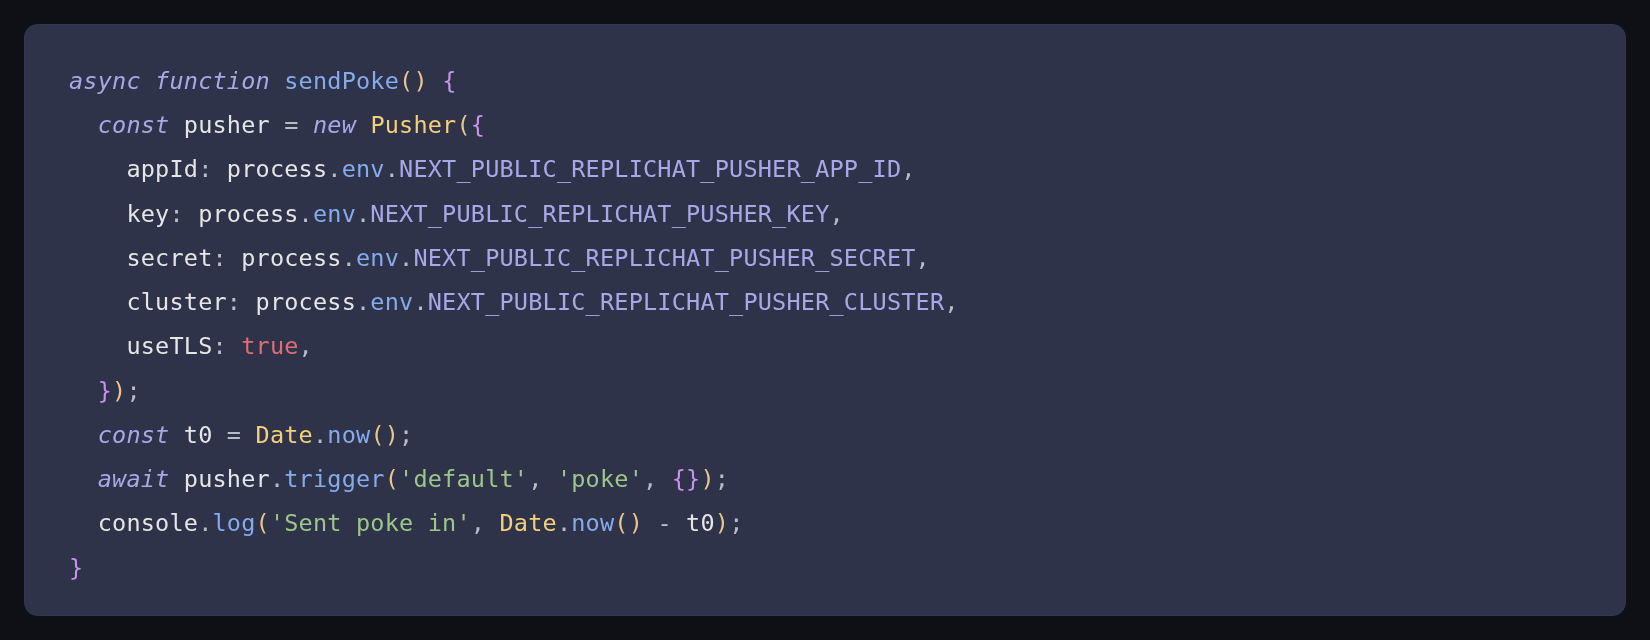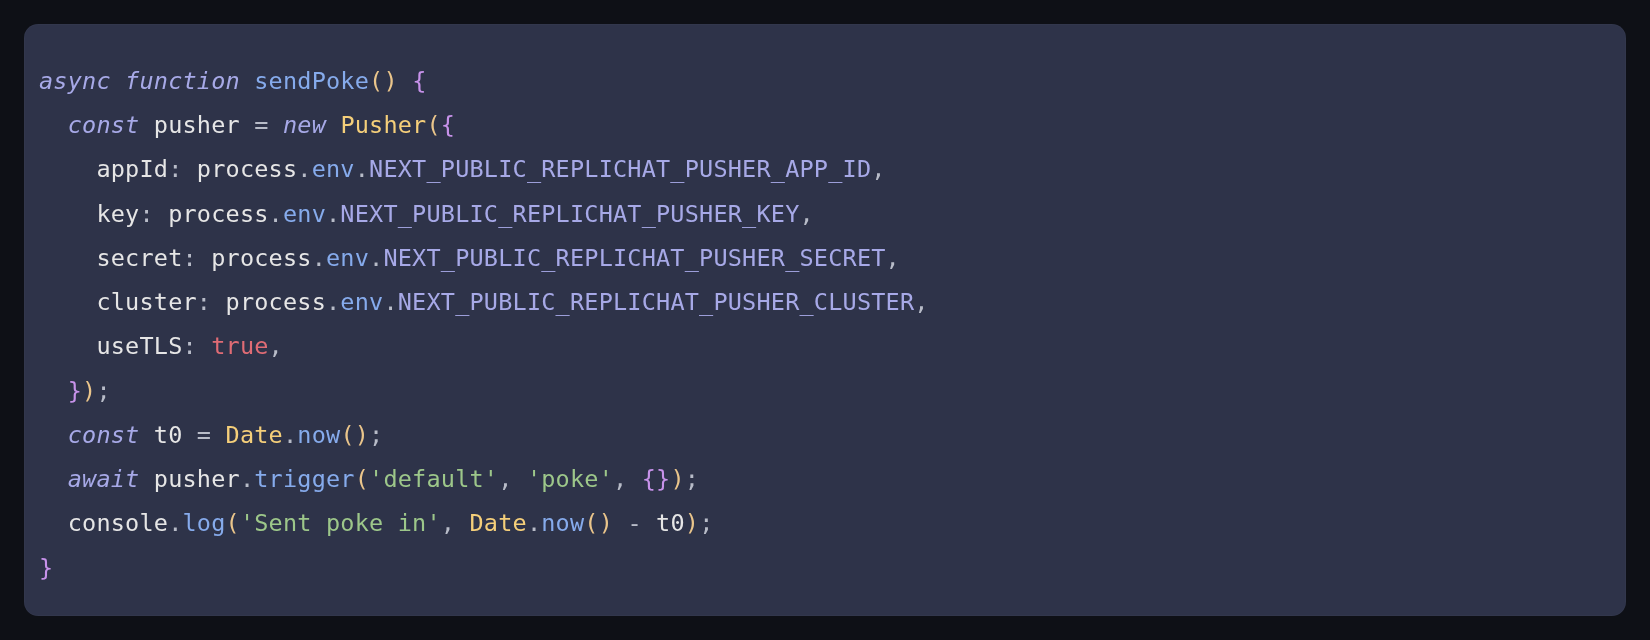--- a/index.html
+++ b/index.html
@@ -12,21 +12,21 @@
       background-color: #0e1016;
       width: 1650px;
       height: 640px;
       padding: 24px;
       font-family: ui-monospace, "SF Mono", Menlo, Monaco, Consolas, "Liberation Mono", "Courier New", monospace;
     }
 
     .code-block {
       background-color: #2e3349;
       border-radius: 14px;
-      padding: 36px 15px;
+      padding: 36px 45px;
       height: 100%;
       width: 100%;
       box-shadow: inset 0 0 0 1px rgba(255,255,255,0.02);
     }
 
     pre {
       font-family: inherit;
       font-size: 23.5px;
       line-height: 1.84;
       letter-spacing: 0.2px;

